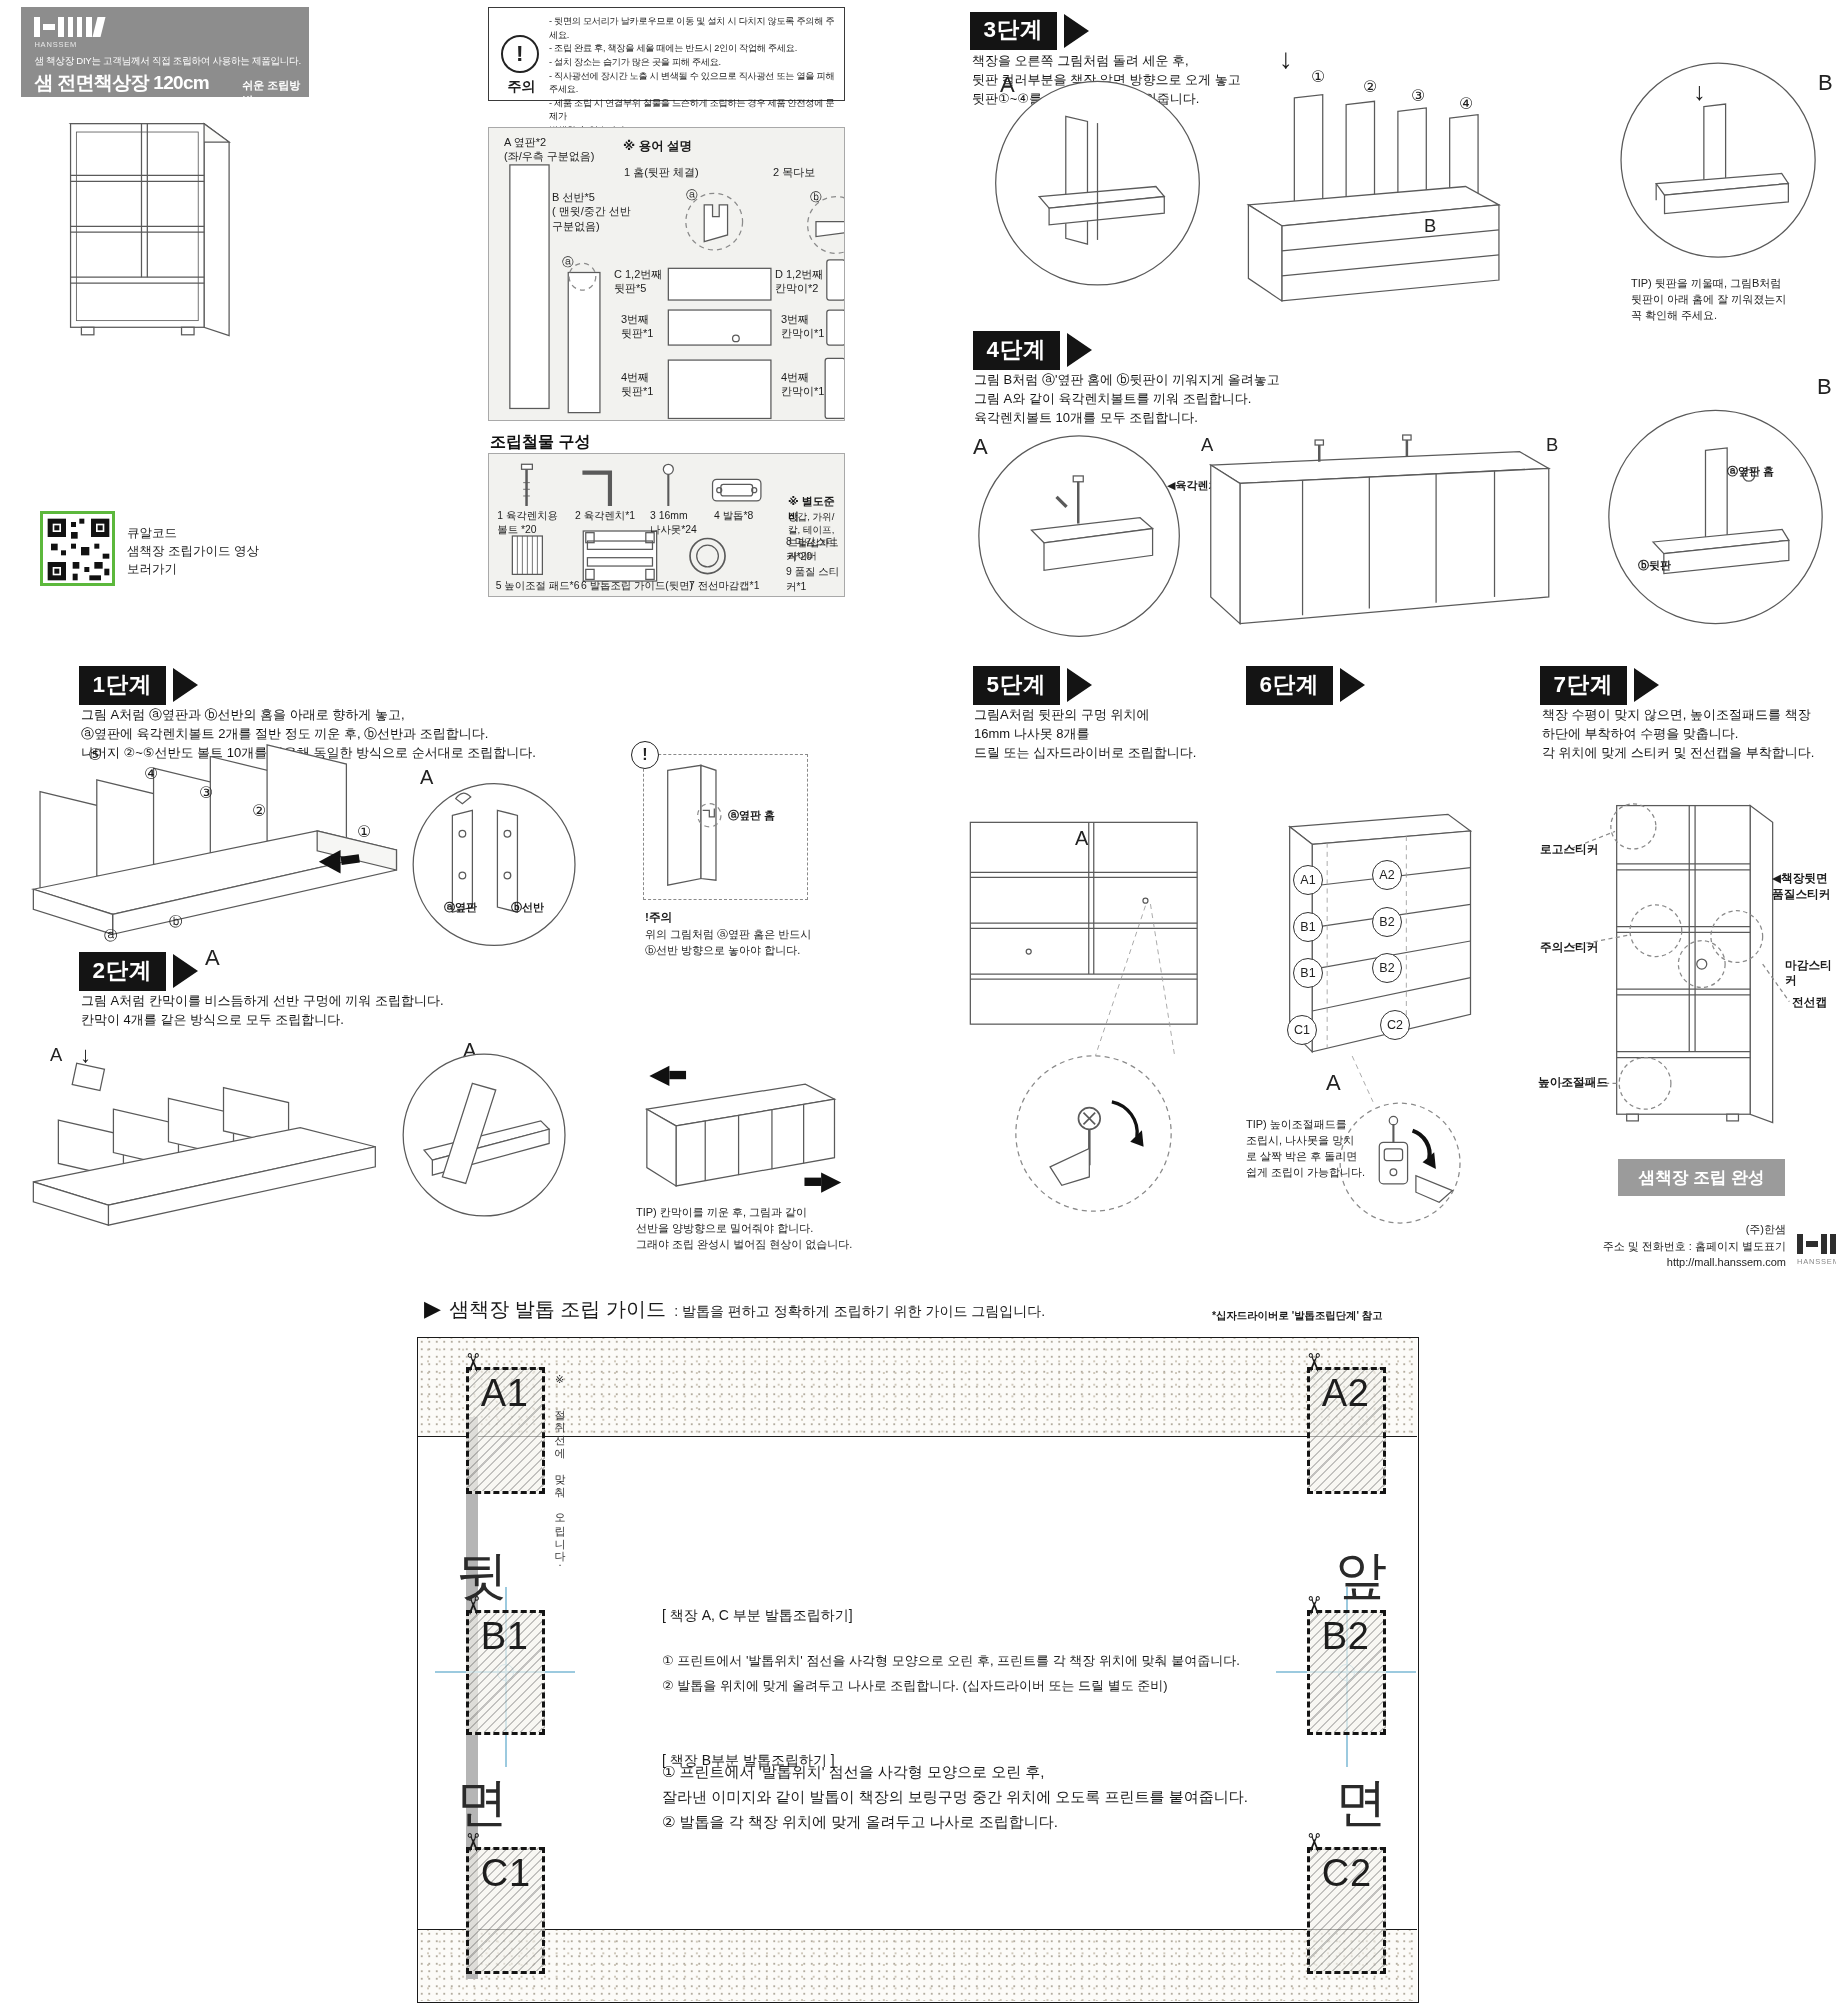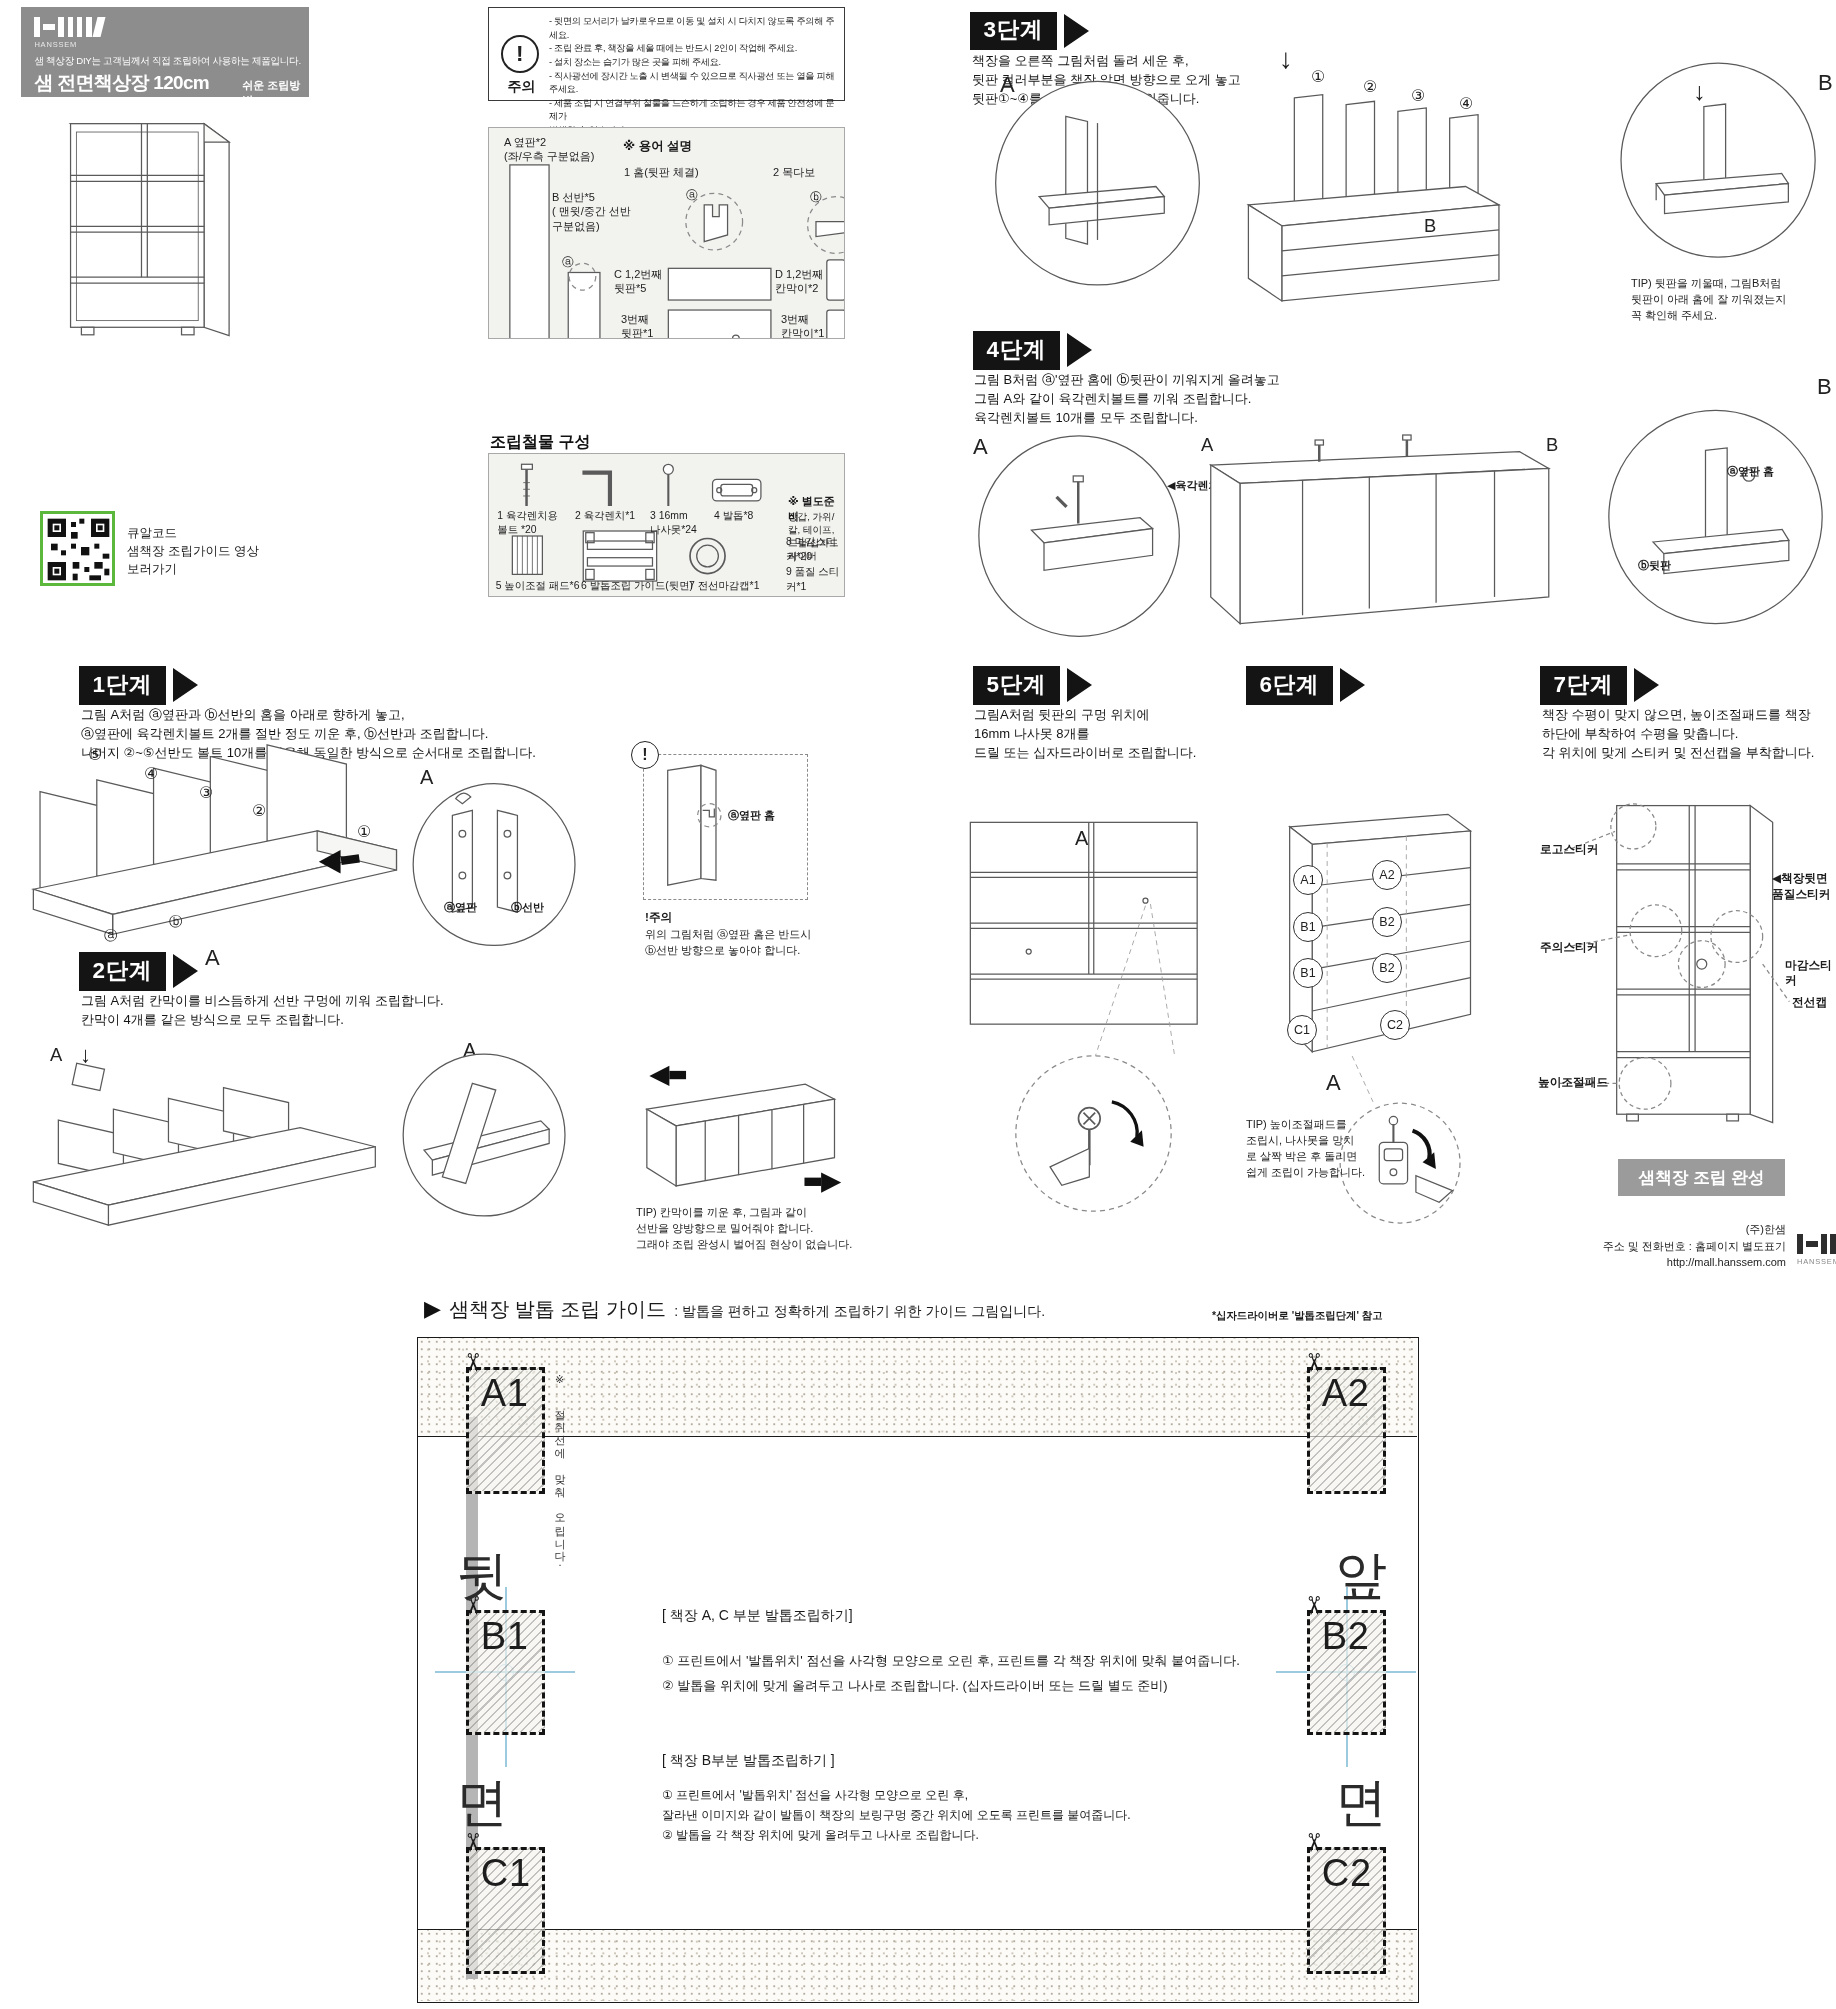--- a/index.html
+++ b/index.html
@@ -140,21 +140,21 @@
 - 조립 완료 후, 책장을 세울 때에는 반드시 2인이 작업해 주세요.
 - 설치 장소는 습기가 많은 곳을 피해 주세요.
 - 직사광선에 장시간 노출 시 변색될 수 있으므로 직사광선 또는 열을 피해 주세요.
 - 제품 조립 시 연결부위 철물을 느슨하게 조립하는 경우 제품 안전성에 문제가
   발생할 수 있습니다.
 - 제품 조립 전 제품을 확인 후 이상이 있을 시 교환/환불 가능하며, 조립 완료
   후에는 불가합니다.</div>
   </div>
 
   <div class="abs sec-title" style="left:490px;top:107px;margin-top:36px;">제품 구성</div>
-  <div class="abs panel-box" style="left:488px;top:127px;width:357px;height:212px;overflow:hidden;">
+  <div class="abs panel-box" style="left:488px;top:127px;width:357px;height:294px;overflow:hidden;">
     <svg class="fig" style="left:0;top:0;" width="357" height="294" viewBox="0 0 428 352">
       <g class="sk">
         <rect x="25" y="44" width="47" height="292"></rect>
         <rect x="95" y="173" width="38" height="168"></rect>
         <circle cx="112" cy="178" r="16" fill="none" class="dash" stroke="#8a8a8a"></circle>
         <circle cx="270" cy="112" r="34" fill="none" class="dash" stroke="#8a8a8a"></circle>
         <path d="M258,92 l10,0 l0,14 l8,0 l0,-14 l10,0 l0,36 l-28,8 z" fill="#fff"></path>
         <circle cx="416" cy="116" r="34" fill="none" class="dash" stroke="#8a8a8a"></circle>
         <path d="M392,112 l44,0 l0,12 l-44,6 z" fill="#fff"></path>
         <rect x="215" y="168" width="123" height="38"></rect>
@@ -659,19 +659,19 @@
 
     <span class="abs sidechar" style="left:38px;top:203px;">뒷</span>
     <span class="abs sidechar" style="left:38px;top:430px;">면</span>
     <span class="abs sidechar" style="left:917px;top:203px;">앞</span>
     <span class="abs sidechar" style="left:917px;top:430px;">면</span>
 
     <div class="abs" style="left:244px;top:269px;font-size:14px;color:#1a1a1a;">[ 책장 A, C 부분 발톱조립하기]</div>
     <div class="abs pre" style="left:244px;top:311px;font-size:13px;line-height:1.9;color:#1a1a1a;">① 프린트에서 '발톱위치' 점선을 사각형 모양으로 오린 후,  프린트를 각 책장 위치에 맞춰 붙여줍니다.
 ② 발톱을 위치에 맞게 올려두고 나사로  조립합니다. (십자드라이버 또는 드릴 별도 준비)</div>
     <div class="abs" style="left:244px;top:414px;font-size:14px;color:#1a1a1a;">[ 책장 B부분 발톱조립하기 ]</div>
-    <div class="abs pre" style="left:244px;top:448px;font-size:12px;line-height:1.65;color:#1a1a1a;">① 프린트에서 '발톱위치' 점선을 사각형 모양으로 오린 후,
+    <div class="abs pre" style="left:244px;top:422px;font-size:15px;line-height:1.65;color:#1a1a1a;">① 프린트에서 '발톱위치' 점선을 사각형 모양으로 오린 후,
 잘라낸 이미지와 같이 발톱이 책장의 보링구멍 중간 위치에 오도록 프린트를 붙여줍니다.
 ② 발톱을 각 책장 위치에 맞게 올려두고 나사로 조립합니다.</div>
   </div>
 
 </div>
 
 
 </body></html>

